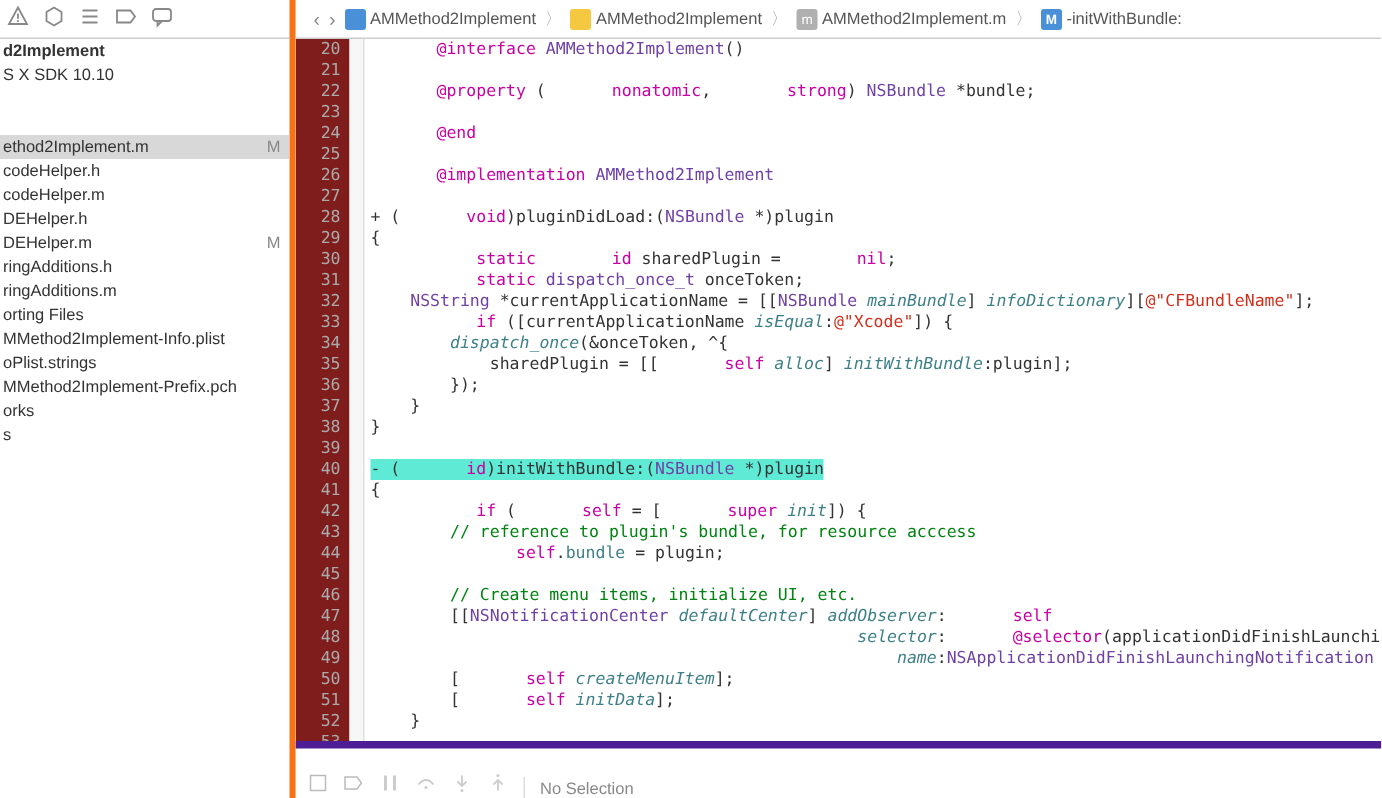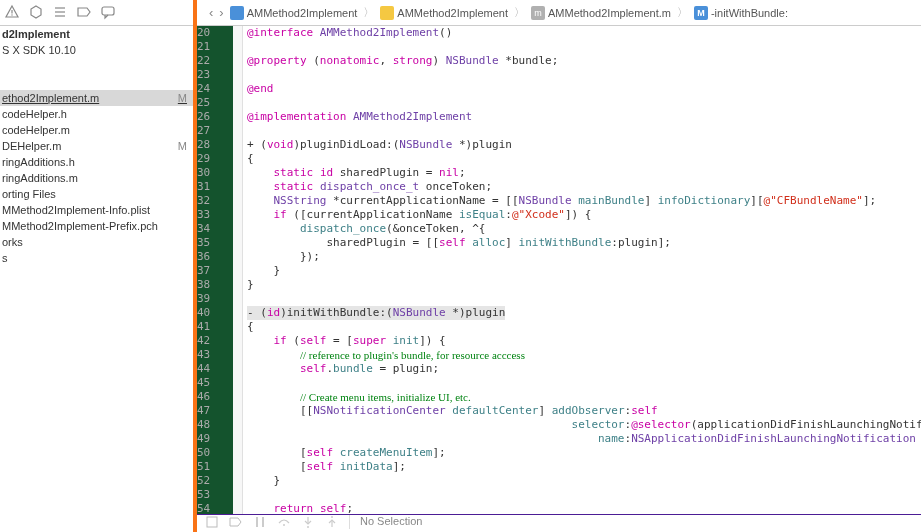--- a/index.html
+++ b/index.html
@@ -4,45 +4,45 @@
 <style>
 * { margin: 0; padding: 0; box-sizing: border-box; }
 body { font-family: -apple-system, "Helvetica Neue", Arial, sans-serif; font-size: 11px; color: #333; background: #fff; width: 921px; height: 532px; overflow: hidden; }
 .container { display: flex; height: 100%; }
 .sidebar { width: 197px; border-right: 4px solid #f97316; display: flex; flex-direction: column; }
 .sidebar-toolbar { height: 26px; border-bottom: 1px solid #ccc; display: flex; align-items: center; padding: 0 4px; gap: 8px; }
 .sidebar-toolbar svg { width: 16px; height: 16px; }
 .file-list { flex: 1; overflow: hidden; }
 .file-item { display: flex; align-items: center; height: 16px; padding: 0 4px 0 2px; font-size: 11px; white-space: nowrap; overflow: hidden; }
 .file-item.bold { font-weight: bold; }
-.file-item.selected { background: #d8d8d8; text-decoration: underline; }
+.file-item.selected { background: #d8d8d8; }
 .file-item .status { margin-left: auto; color: #888; font-weight: normal; padding-right: 2px; }
 .main { flex: 1; display: flex; flex-direction: column; overflow: hidden; }
 .main-toolbar { height: 26px; border-bottom: 1px solid #ccc; display: flex; align-items: center; padding: 0 6px; gap: 6px; font-size: 11px; color: #555; }
 .main-toolbar .sep { color: #aaa; margin: 0 2px; }
 .main-toolbar .nav-arrow { color: #888; cursor: pointer; font-size: 13px; }
 .crumb { display: flex; align-items: center; gap: 3px; }
 .crumb-icon { width: 14px; height: 14px; display: inline-flex; align-items: center; justify-content: center; border-radius: 2px; font-size: 9px; color: #fff; }
 .crumb-icon.proj { background: #4a90d9; }
 .crumb-icon.folder { background: #f5c842; }
 .crumb-icon.file { background: #b0b0b0; }
 .crumb-icon.method { background: #4a90d9; font-weight: bold; }
 .editor { flex: 1; display: flex; font-family: Menlo, Monaco, Consolas, monospace; font-size: 11px; line-height: 14px; overflow: hidden; }
-.gutter { width: 36px; text-align: left; color: #aaa; padding-right: 6px; background: #14532d; user-select: none; }
+.gutter { width: 36px; text-align: right; color: #aaa; padding-right: 6px; background: #7f1d1d; user-select: none; }
 .fold-gutter { width: 10px; background: #f7f7f7; border-right: 1px solid #e0e0e0; position: relative; }
 .code { flex: 1; padding-left: 4px; white-space: pre; overflow: hidden; }
 .line { height: 14px; }
-.hl-line { background: #e5e5e5; display: inline-block; }
-.kw { color: #c800a4; }
+.hl-line { background: #5eead4; display: inline-block; }
+.kw { color: #c800a4; margin-left: 44px; }
 .type { color: #6f41a7; }
 .str { color: #d12f1b; }
-.fn { color: #3e8087; }
-.comment { color: #008311; font-family: Liberation Serif, serif; }
+.fn { color: #3e8087; font-style: italic; }
+.comment { color: #008311; }
 .ident { color: #3e8087; }
-.bottom-bar { height: 18px; border-top: 1px solid #4c1d95; display: flex; align-items: flex-start; padding: 0 8px; gap: 10px; color: #888; font-size: 11px; }
+.bottom-bar { height: 38px; border-top: 5px solid #4c1d95; display: flex; align-items: flex-end; padding: 0 8px; gap: 10px; color: #888; font-size: 11px; }
 .bottom-bar svg { width: 14px; height: 14px; }
 .tool-icon { color: #888; cursor: pointer; }
 </style>
 </head>
 <body>
 
 <div class="container">
   <div class="sidebar">
     <div class="sidebar-toolbar">
       <span class="tool-icon">
@@ -93,34 +93,40 @@
           <span>ethod2Implement.m</span>
           <span class="status">M</span>
         </div>
         <div class="file-item">
           <span>codeHelper.h</span>
         </div>
         <div class="file-item">
           <span>codeHelper.m</span>
         </div>
         <div class="file-item">
+          <span>DEHelper.h</span>
+        </div>
+        <div class="file-item">
           <span>DEHelper.m</span>
           <span class="status">M</span>
         </div>
         <div class="file-item">
           <span>ringAdditions.h</span>
         </div>
         <div class="file-item">
           <span>ringAdditions.m</span>
         </div>
         <div class="file-item">
           <span>orting Files</span>
         </div>
         <div class="file-item">
           <span>MMethod2Implement-Info.plist</span>
+        </div>
+        <div class="file-item">
+          <span>oPlist.strings</span>
         </div>
         <div class="file-item">
           <span>MMethod2Implement-Prefix.pch</span>
         </div>
         <div class="file-item">
           <span>orks</span>
         </div>
         <div class="file-item">
           <span>s</span>
         </div>

